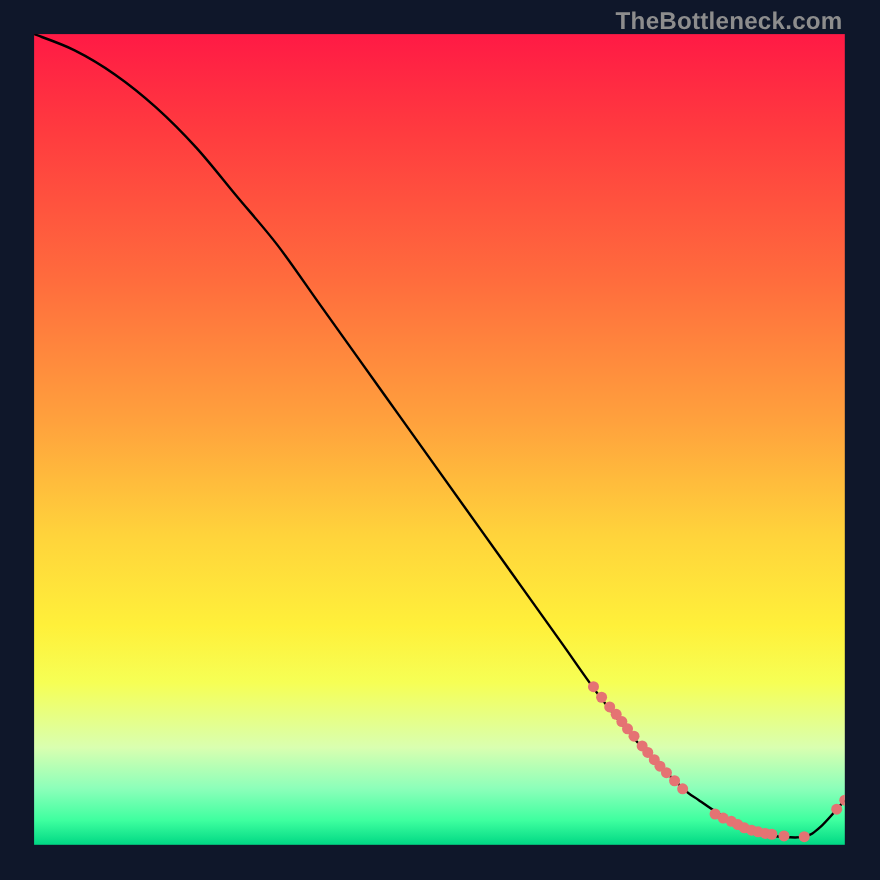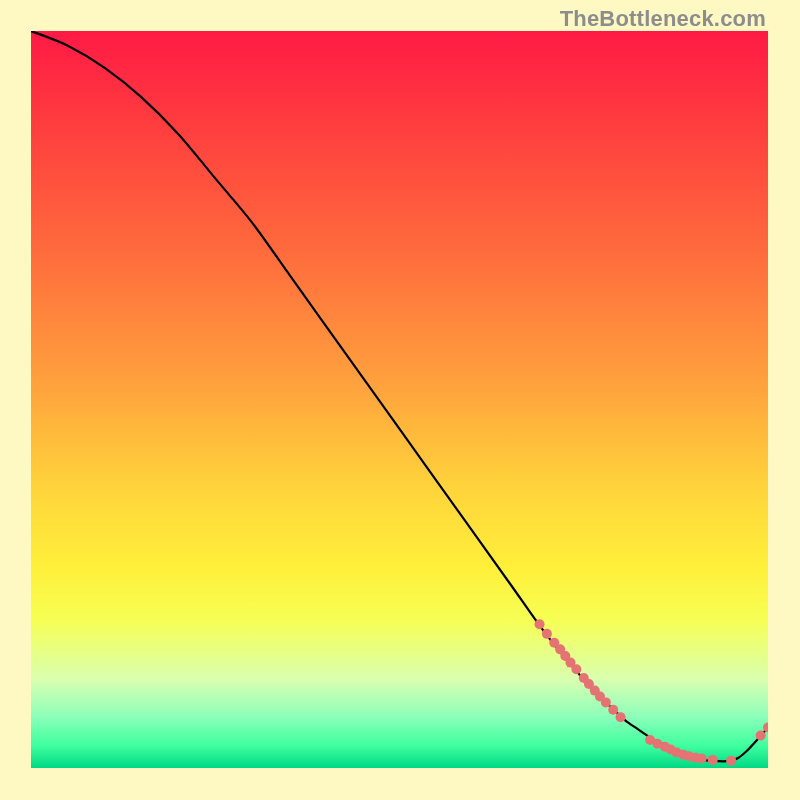--- a/index.html
+++ b/index.html
@@ -7,21 +7,21 @@
     padding: 0;
     width: 800px;
     height: 800px;
     background: #000;
     overflow: hidden;
   }
   .container {
     position: relative;
     width: 800px;
     height: 800px;
-    background: #fef9c3;
+    background: #0f172a;
   }
   .plot-area {
     position: absolute;
     left: 31px;
     top: 31px;
     width: 737px;
     height: 737px;
     
     background: linear-gradient(
       to bottom,

